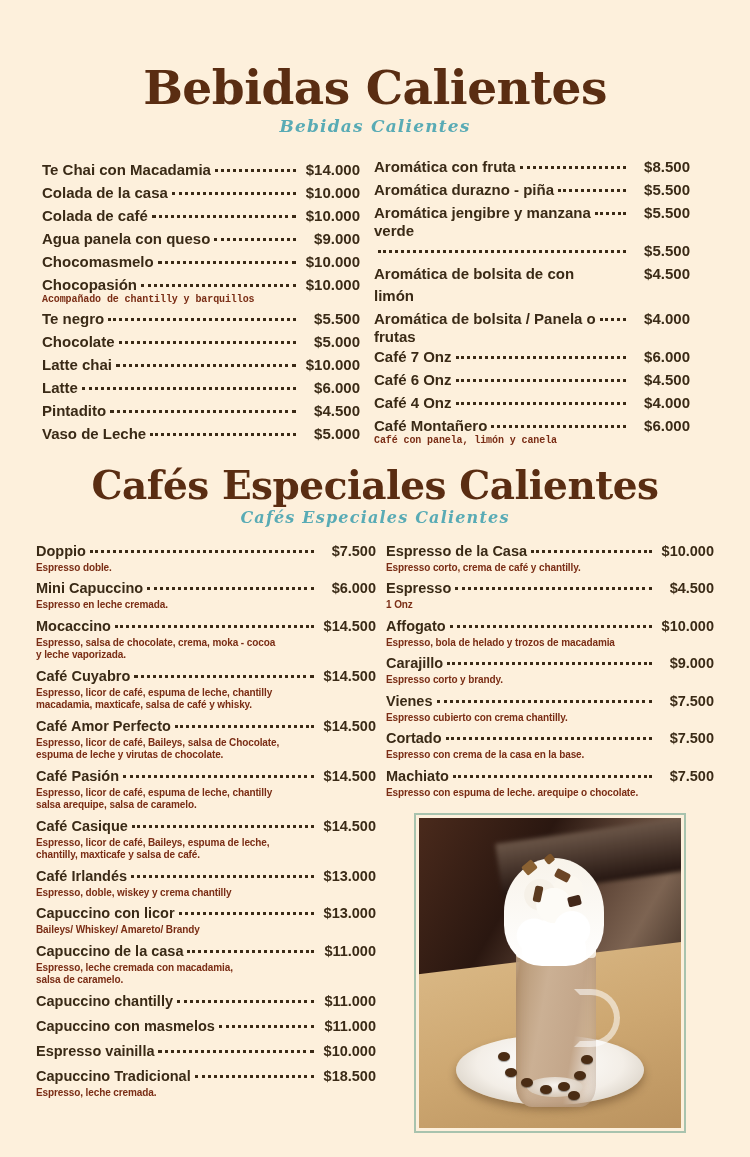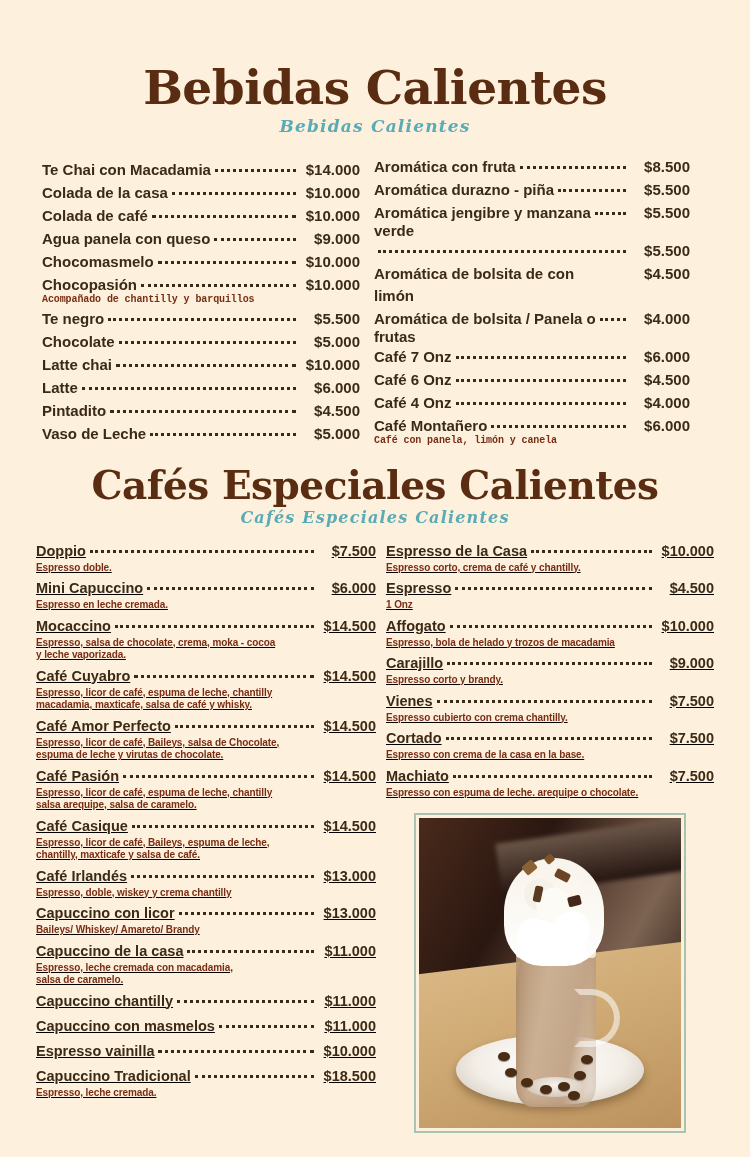--- a/index.html
+++ b/index.html
@@ -184,22 +184,22 @@
   .b7{left:30%;top:75.5%;} .b8{left:57%;top:88%;}
 
   
   .sec1-wrap { padding:62px 28px 0 28px; }
   .sec1 .cols { margin-top:18px;align-items:center; }
   .sec1 .col-l { width:332px; padding-left:14px; }
   .sec1 .col-r { width:330px; padding-left:14px; }
 
   .sec2-wrap { padding:14px 28px 0 28px; }
   .sec2 .cols { margin-top:12px; align-items:flex-start; }
-  .sec2 .col-l { width:348px; padding-left:8px;text-decoration:underline; }
-  .sec2 .col-r { width:338px; padding-left:10px;text-decoration:underline; }
+  .sec2 .col-l { width:348px; padding-left:8px; }
+  .sec2 .col-r { width:338px; padding-left:10px; }
   .photo-row { margin-top:14px; display:flex; justify-content:center; }
 </style>
 </head>
 <body>
 
 <div class="page">
 
   <div class="sec1-wrap sec1">
     <div class="section-head">
       <div class="section-title">Bebidas Calientes</div>

